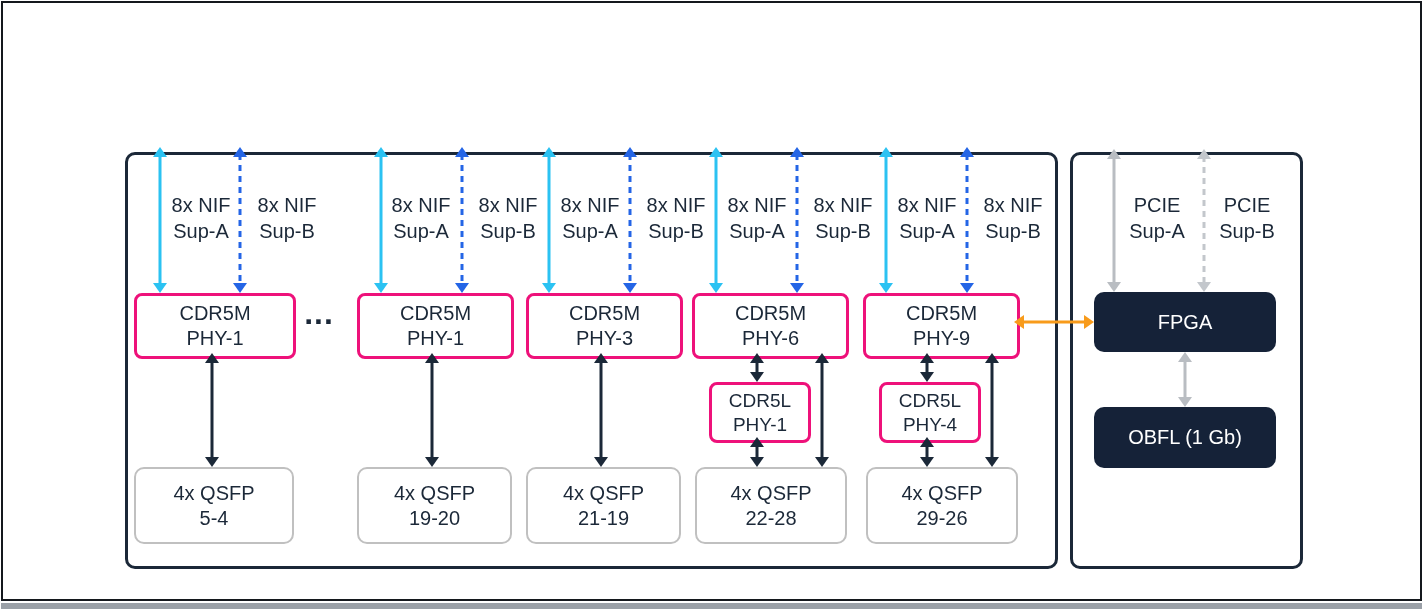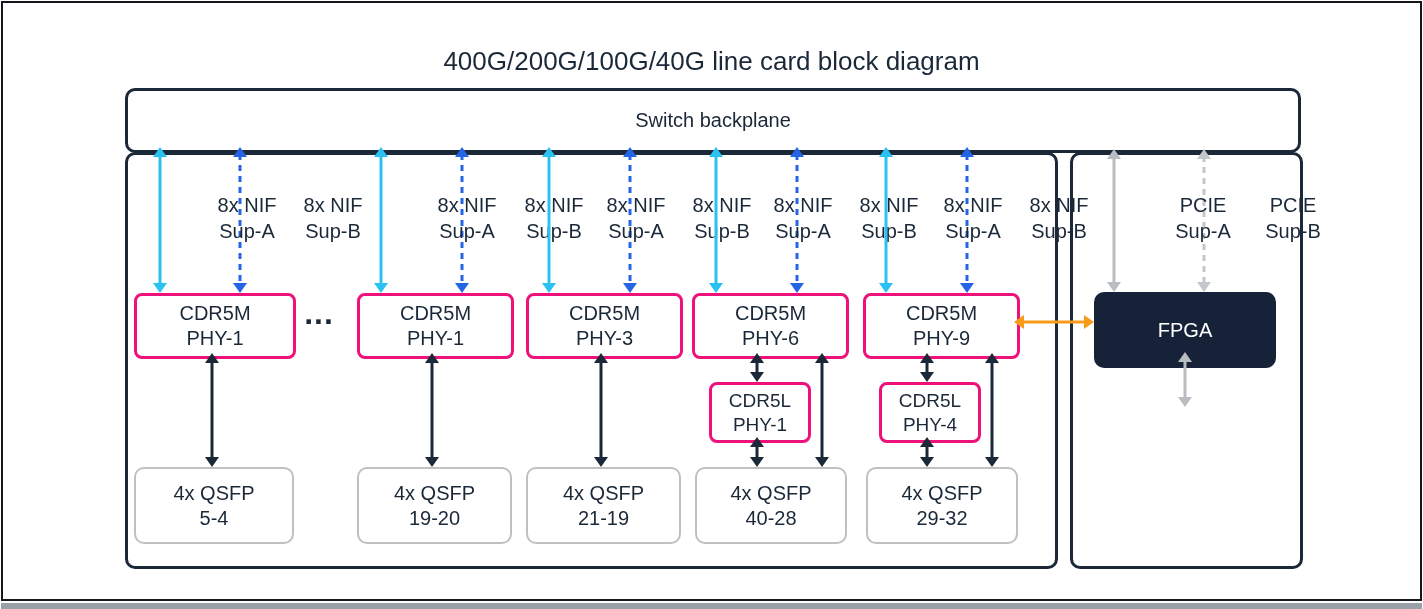--- a/index.html
+++ b/index.html
@@ -17,21 +17,21 @@
   .container-left{left:125px;top:152px;width:927px;height:411px;}
   .container-right{left:1070px;top:152px;width:227px;height:411px;}
 
   .box{position:absolute;display:flex;flex-direction:column;align-items:center;justify-content:center;
        text-align:center;font-size:20px;line-height:25px;background:#fff;}
   .box span{display:block;}
   .pinkbox{border:3px solid #ee117a;border-radius:8px;}
   .graybox{border:2px solid #c0c0c0;border-radius:10px;color:#1b2838;}
   .darkbox{background:#152238;color:#ffffff;border-radius:10px;border:none;}
 
-  .lbl{position:absolute;transform:translateX(-50%);text-align:center;font-size:20px;line-height:26px;white-space:nowrap;margin-left:46px;}
+  .lbl{position:absolute;transform:translateX(-50%);text-align:center;font-size:20px;line-height:26px;white-space:nowrap;}
   .lbl span{display:block;}
 
   .dots{position:absolute;font-size:32px;font-weight:700;letter-spacing:1px;line-height:30px;}
 
   
   .va{position:absolute;width:14px;}
   .va i{display:block;position:absolute;}
   .va .sh{left:50%;transform:translateX(-50%);top:7px;bottom:7px;width:3px;}
   .va .ht,.va .hb{left:50%;transform:translateX(-50%);width:0;height:0;border-left:7px solid transparent;border-right:7px solid transparent;}
   .va .ht{top:0;border-bottom:10px solid;}
@@ -67,25 +67,21 @@
   .ha.orange .sh{background:#f89b1b;}
   .ha.orange .hl{border-right-color:#f89b1b;}
   .ha.orange .hr{border-left-color:#f89b1b;}
 </style>
 </head>
 <body>
 
 <div class="canvas">
   <div class="frame"></div>
 
-  <div class="title">400G/200G/100G/40G line card block diagram</div>
-
-  <div class="rbox backplane">
-    <span>Switch backplane</span>
-  </div>
+
 
   <div class="rbox container-left"></div>
   <div class="rbox container-right"></div>
 
   <div class="va cyan" style="left:153px;top:147px;height:146px">
       <i class="sh"></i>
       <i class="ht"></i>
       <i class="hb"></i>
     </div>
   <div class="va blue" style="left:233px;top:147px;height:146px">
@@ -217,21 +213,21 @@
     <span>CDR5L</span>
       <span>PHY-1</span>
   </div>
   <div class="va dark" style="left:750px;top:437px;height:30px">
       <i class="sh"></i>
       <i class="ht"></i>
       <i class="hb"></i>
     </div>
   <div class="box graybox" style="left:695px;top:467px;width:148px;height:73px">
     <span>4x QSFP</span>
-      <span>40-28</span>
+      <span>22-28</span>
   </div>
 
   <div class="va cyan" style="left:879px;top:147px;height:146px">
       <i class="sh"></i>
       <i class="ht"></i>
       <i class="hb"></i>
     </div>
   <div class="va blue" style="left:960px;top:147px;height:146px">
       <i class="sh"></i>
       <i class="ht"></i>
@@ -263,49 +259,52 @@
     <span>CDR5L</span>
       <span>PHY-4</span>
   </div>
   <div class="va dark" style="left:920px;top:437px;height:30px">
       <i class="sh"></i>
       <i class="ht"></i>
       <i class="hb"></i>
     </div>
   <div class="box graybox" style="left:866px;top:467px;width:148px;height:73px">
     <span>4x QSFP</span>
-      <span>29-32</span>
+      <span>29-26</span>
   </div>
 
   <div class="va gray" style="left:1107px;top:149px;height:143px">
       <i class="sh"></i>
       <i class="ht"></i>
       <i class="hb"></i>
     </div>
   <div class="va graydash" style="left:1197px;top:149px;height:143px">
       <i class="sh"></i>
       <i class="ht"></i>
       <i class="hb"></i>
     </div>
   <div class="lbl" style="left:1157px;top:192px">
     <span>PCIE</span>
       <span>Sup-A</span>
   </div>
   <div class="lbl" style="left:1247px;top:192px">
     <span>PCIE</span>
       <span>Sup-B</span>
   </div>
-  <div class="box darkbox" style="left:1094px;top:292px;width:182px;height:76px">
+  <div class="box darkbox" style="left:1094px;top:292px;width:182px;height:60px">
     <span>FPGA</span>
   </div>
   <div class="va gray" style="left:1178px;top:352px;height:55px">
       <i class="sh"></i>
       <i class="ht"></i>
       <i class="hb"></i>
     </div>
+  <div class="box darkbox" style="left:1094px;top:407px;width:182px;height:61px">
+    <span>OBFL (1 Gb)</span>
+  </div>
 
   <div class="ha orange" style="left:1014px;top:315px;width:80px">
       <i class="sh"></i>
       <i class="hl"></i>
       <i class="hr"></i>
     </div>
 
   <div class="bottom-strip"></div>
 </div>
 

